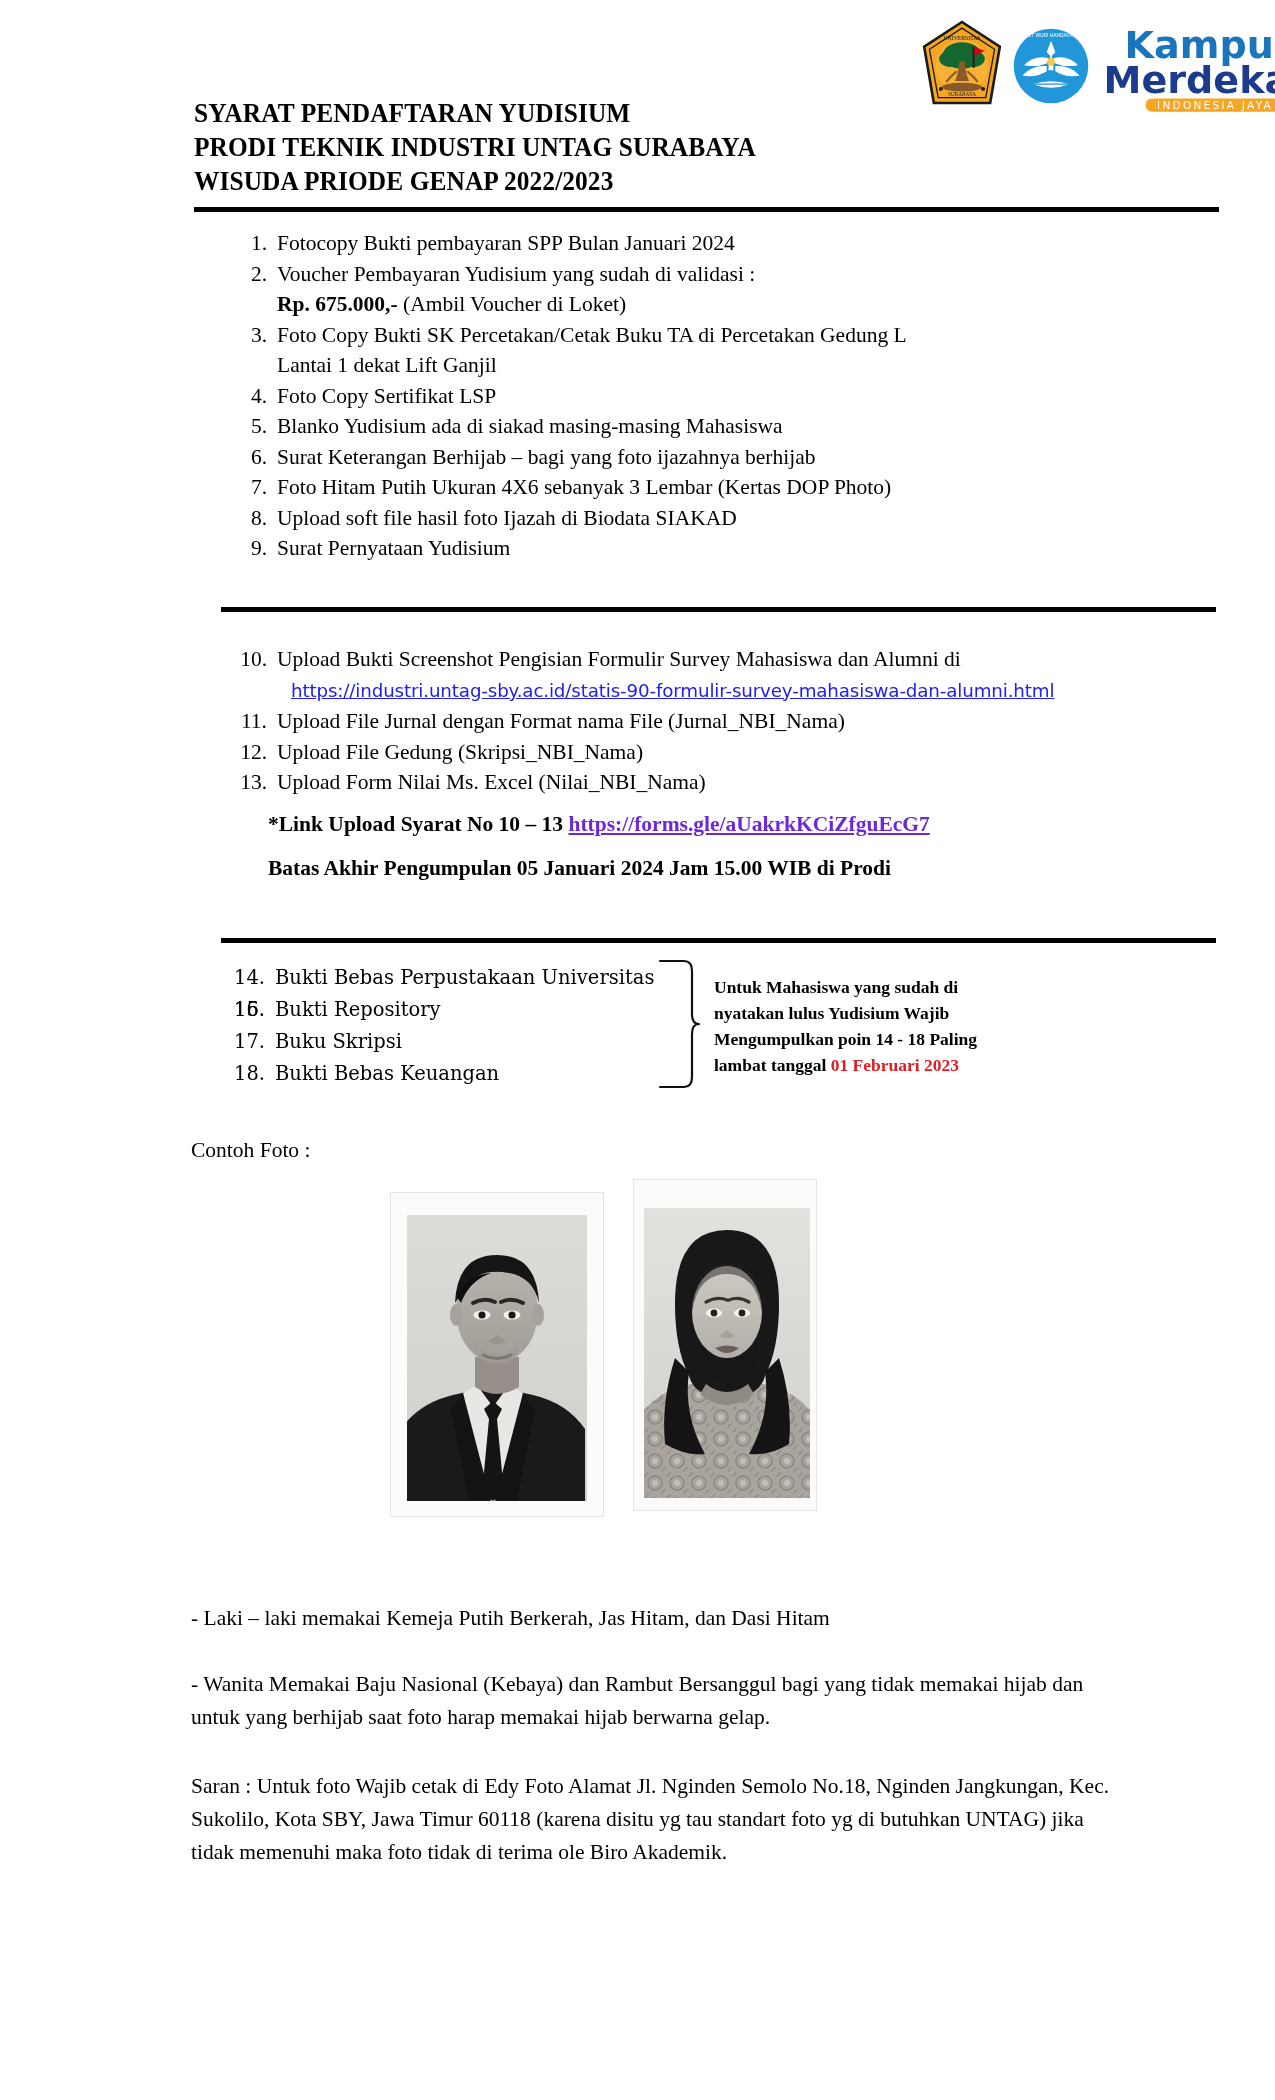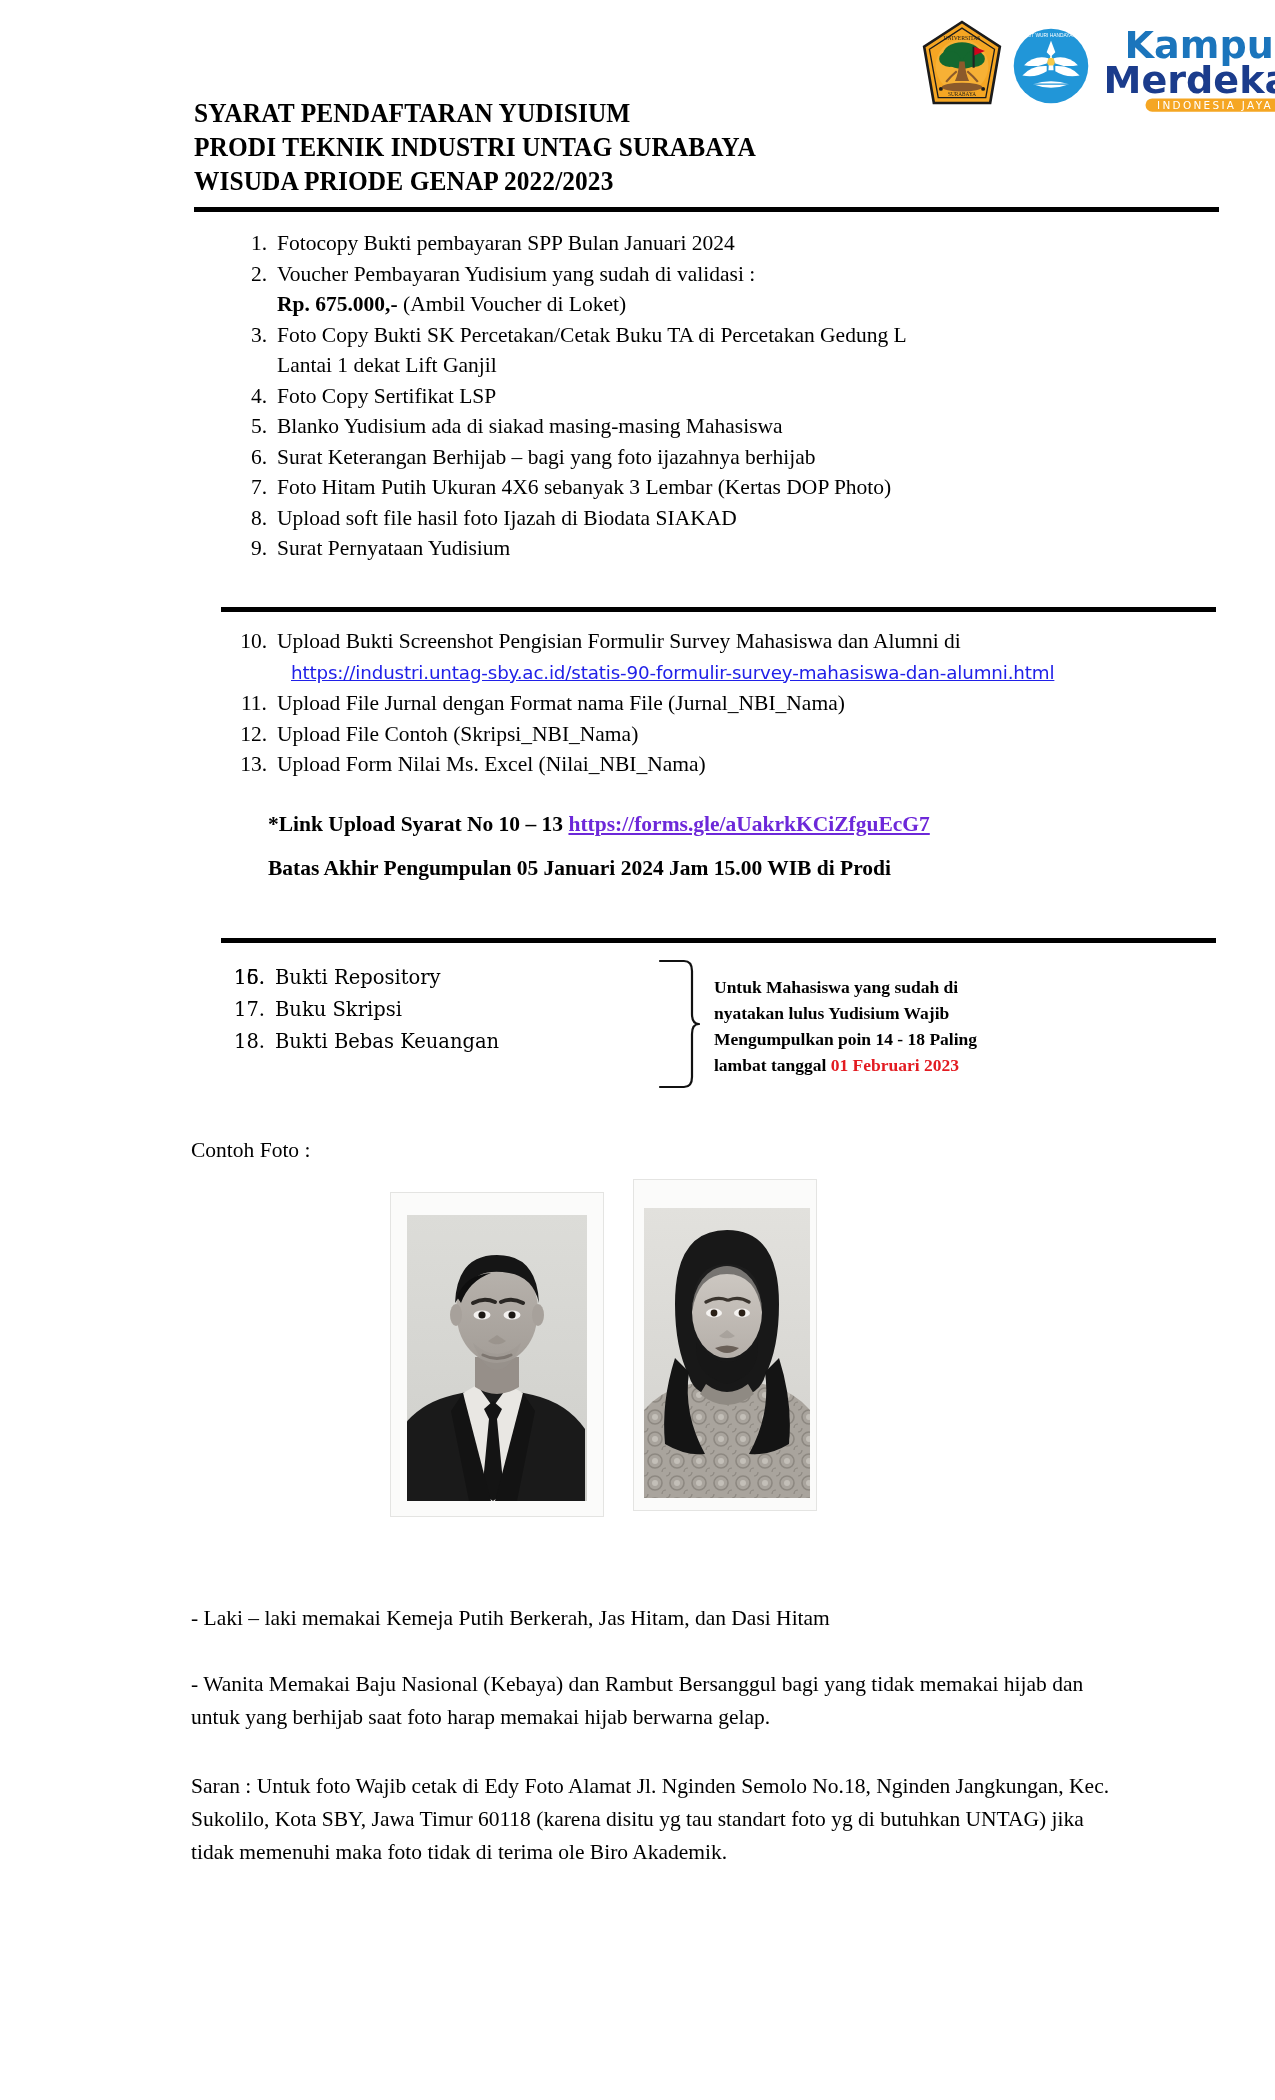--- a/index.html
+++ b/index.html
@@ -101,21 +101,21 @@
     text-align: right;
   }
   .li .txt { display: block; }
   .li .cont { display: block; }
   .bold { font-weight: bold; }
 
   
   .list-upload {
     position: absolute;
     left: 183px;
-    top: 626px;
+    top: 644px;
     width: 980px;
     font-size: 21.5px;
     line-height: 30.5px;
   }
   .list-upload .li { padding-left: 48px; }
   .link-url {
     color: #2020E8;
     font-family: "DejaVu Sans", "Liberation Sans", sans-serif;
     font-size: 18.3px;
     letter-spacing: -0.15px;
@@ -366,40 +366,44 @@
       <span class="cont"><a class="link-url" href="#">https://industri.untag-sby.ac.id/statis-90-formulir-survey-mahasiswa-dan-alumni.html</a></span>
     </div>
 
     <div class="li">
       <span class="num">11.</span>
       <span class="txt">Upload File Jurnal dengan Format nama File (Jurnal_NBI_Nama)</span>
     </div>
 
     <div class="li">
       <span class="num">12.</span>
-      <span class="txt">Upload File Contoh  (Skripsi_NBI_Nama)</span>
+      <span class="txt">Upload File Gedung  (Skripsi_NBI_Nama)</span>
     </div>
 
     <div class="li">
       <span class="num">13.</span>
       <span class="txt">Upload Form Nilai Ms. Excel (Nilai_NBI_Nama)</span>
     </div>
 
   </div>
 
   <div class="link-note">
     <span>*Link Upload Syarat No 10 – 13 </span><a class="lnk" href="#">https://forms.gle/aUakrkKCiZfguEcG7</a>
   </div>
 
   <div class="deadline-note">Batas Akhir Pengumpulan 05 Januari 2024 Jam 15.00 WIB di Prodi</div>
 
   <div class="rule r3"></div>
 
   <div class="list-extra">
 
+    <div class="li">
+      <span class="num">14.</span>
+      <span class="txt">Bukti Bebas Perpustakaan Universitas</span>
+    </div>
     <div class="li">
       <span class="num">15.</span>
     </div>
     <div class="li">
       <span class="num">16.</span>
       <span class="txt">Bukti Repository</span>
     </div>
     <div class="li">
       <span class="num">17.</span>
       <span class="txt">Buku Skripsi</span>

